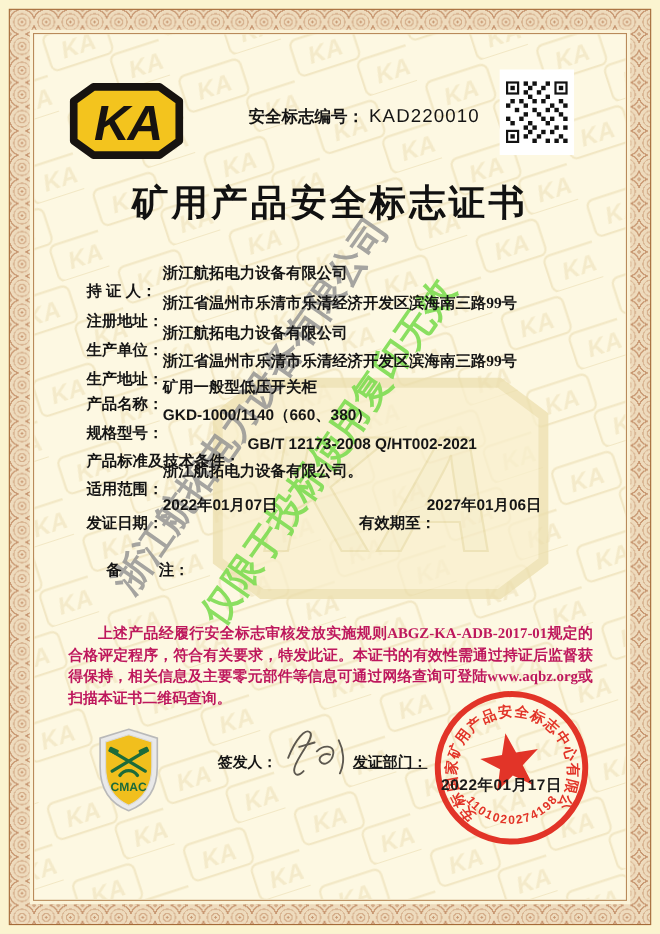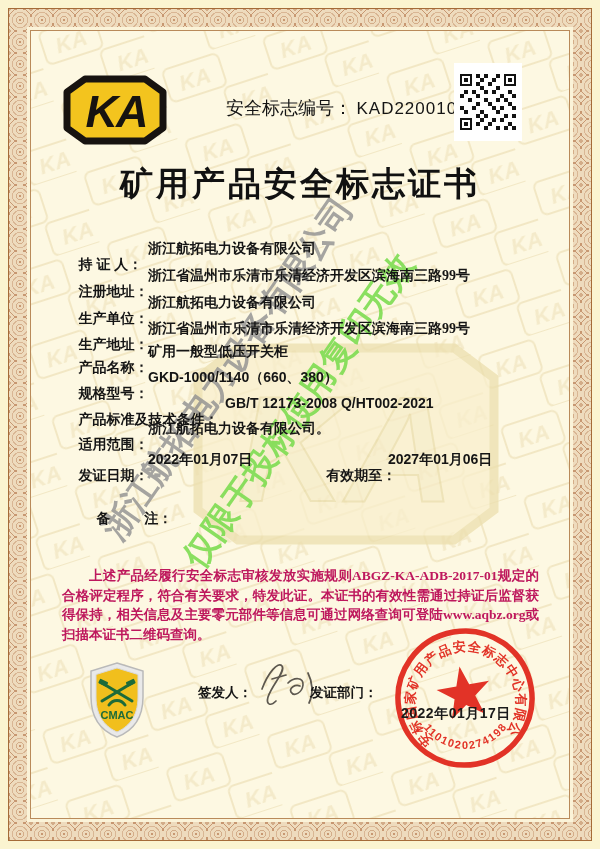--- a/index.html
+++ b/index.html
@@ -10,21 +10,21 @@
     background-image:
       repeating-radial-gradient(circle at 11px 11px,
         rgba(168,96,52,.55) 0 1px, rgba(238,215,183,0) 1px 3px,
         rgba(168,96,52,.38) 3px 4px, rgba(238,215,183,0) 4px 7px,
         rgba(168,96,52,.30) 7px 8px, rgba(238,215,183,0) 8px 11px);
     background-size:22px 22px;}
   .content{position:absolute;inset:30px;background:#fdf8e2;border:1px solid #b98a5a;
     box-shadow:0 0 0 3px #fbf3d8;overflow:hidden;}
   .abs{position:absolute;}
   .certno{left:226px;top:96px;white-space:nowrap;color:#141414;}
-  .certno .lab{font-weight:normal;font-size:18px;margin-top:40px;}
+  .certno .lab{font-weight:bold;font-size:15px;margin-top:40px;}
   .certno .num{font-family:Liberation Sans, sans-serif;font-size:17px;letter-spacing:1px;}
   .title{left:0;right:0;top:162px;text-align:center;font-size:33px;font-weight:900;
          letter-spacing:3px;color:#111;}
   .row{left:63px;font-size:14px;color:#151515;white-space:pre;}
   .row .lab{font-weight:bold;}
   .row .val{position:absolute;left:85px;top:0;font-weight:bold;white-space:pre;}
   .val-kai{font-family:"Liberation Serif",serif;}
   .row .val.wide{left:162px;text-align:right;}
   .pair2{position:absolute;left:240px;top:0;font-weight:bold;}
   .pair2 .val2{position:absolute;left:85px;top:0;white-space:pre;}
@@ -217,21 +217,21 @@
   <div class="abs foot-label" style="left:198px;top:684px;">签发人：</div>
   <svg class="abs" style="left:248px;top:655px;" width="76" height="58" viewBox="0 0 76 58">
     <g stroke="#4c4740" stroke-width="1.7" fill="none" stroke-linecap="round" opacity="0.9">
       <path d="M14,34 C20,18 30,6 34,11 C38,16 24,30 20,42 C18,49 22,52 28,46"></path>
       <path d="M24,24 L38,20"></path>
       <path d="M40,28 C46,22 56,22 55,30 C54,38 46,42 43,37 C41,33 47,29 52,31"></path>
       <path d="M60,18 C64,26 66,38 61,48"></path>
     </g>
   </svg>
 
-  <div class="abs foot-label" style="left:310px;top:684px;">发证部门：</div>
+  <div class="abs foot-label" style="left:321px;top:684px;text-decoration:underline;">发证部门：</div>
 
   <svg class="abs" style="left:391px;top:624px;z-index:5;" width="148" height="148" viewBox="0 0 148 148">
     <g transform="rotate(-10 74 74)" opacity="0.92">
       <circle cx="74" cy="74" r="67" fill="none" stroke="#e02318" stroke-width="5.5"></circle>
       <defs>
         <path id="arcC" d="M35,111 A51,51 0 1 1 113,111"></path>
         <path id="arcN" d="M28,96 A51,51 0 0 0 120,96"></path>
       </defs>
       <text font-size="13" font-weight="700" fill="#e02318" letter-spacing="1" font-family="Liberation Sans, sans-serif">
         <textPath href="#arcC">安标国家矿用产品安全标志中心有限公司</textPath>

